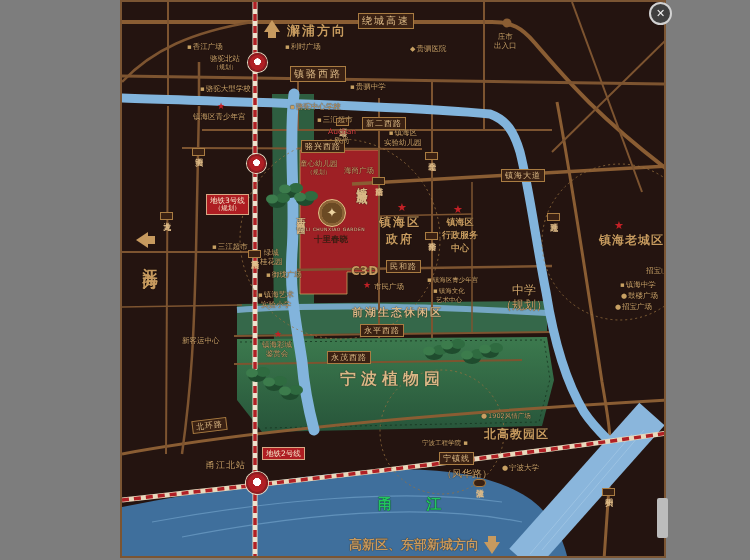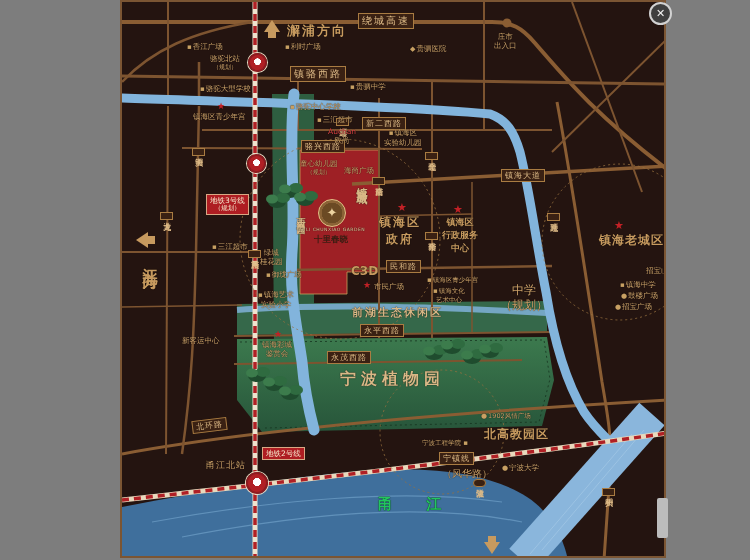--- a/index.html
+++ b/index.html
@@ -125,20 +125,21 @@
         <use href="#tr" x="368" y="350"></use>
     </g>
   </svg>
 
   <div class="arrow-up" style="left:142px;top:18px"></div>
   <div class="gold-big" style="left:165px;top:20px;font-size:13px;letter-spacing:2px">澥浦方向</div>
 
   <div class="arrow-left" style="left:14px;top:230px"></div>
   <div class="gold-big vtext" style="left:18px;top:254px;font-size:15px">江北方向</div>
 
+  <div class="gold-big" style="left:227px;top:534px;font-size:13px">高新区、东部新城方向</div>
   <div class="arrow-down" style="left:362px;top:540px"></div>
 
   <div class="roadbox big" style="left:236px;top:11px">绕城高速</div>
   <div class="lbl ctr" style="left:372px;top:30px">
     <div>庄市</div>
       <div>出入口</div>
   </div>
   <div class="roadbox big" style="left:168px;top:64px">镇骆西路</div>
   <div class="roadbox" style="left:240px;top:115px">新二西路</div>
   <div class="roadbox" style="left:179px;top:138px">骆兴西路</div>

